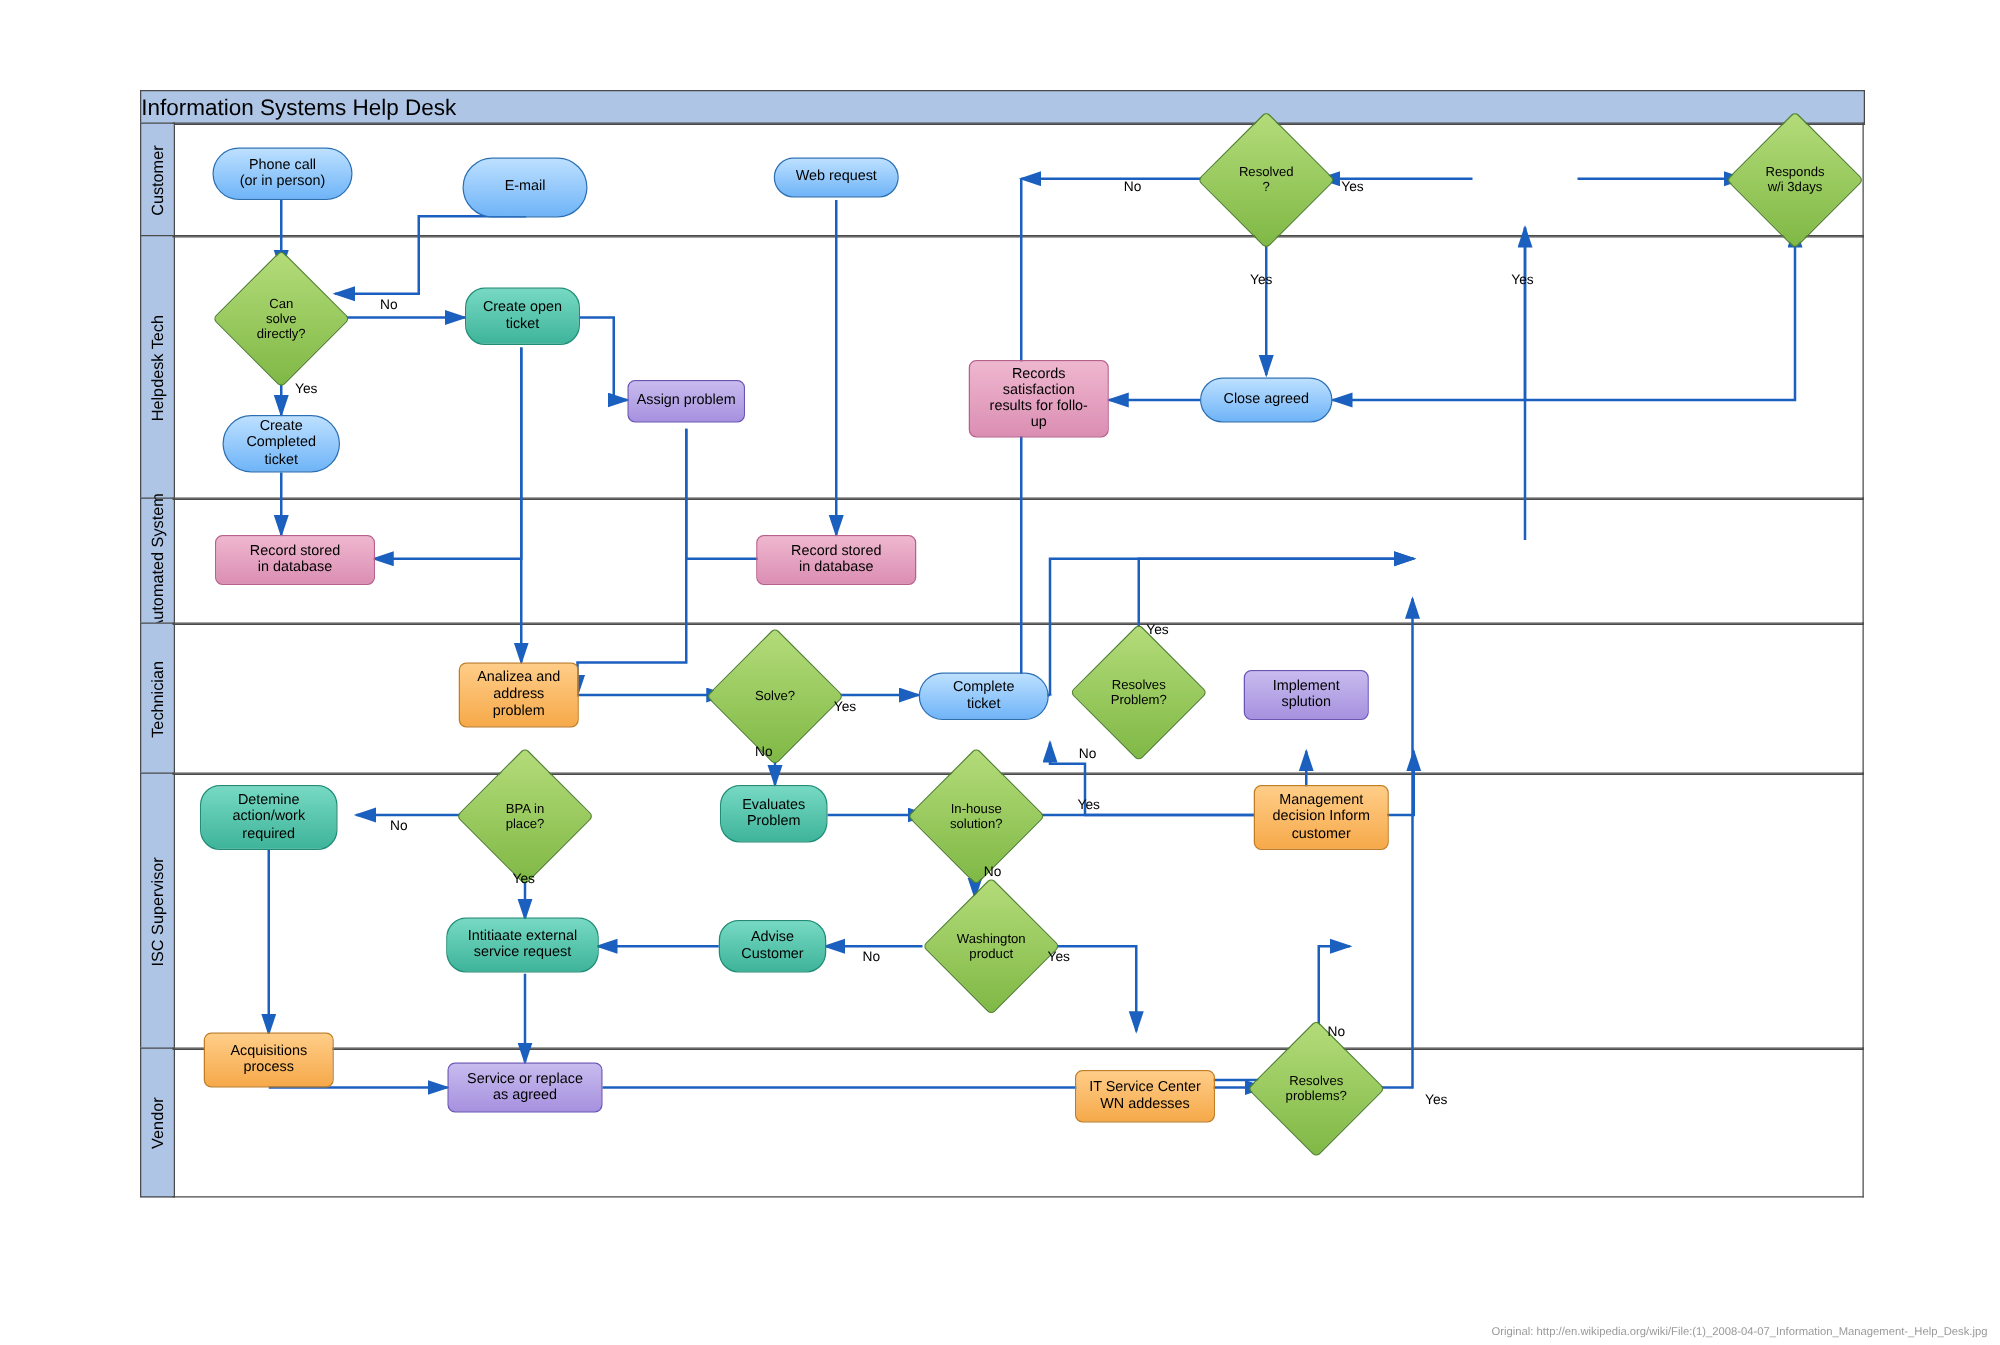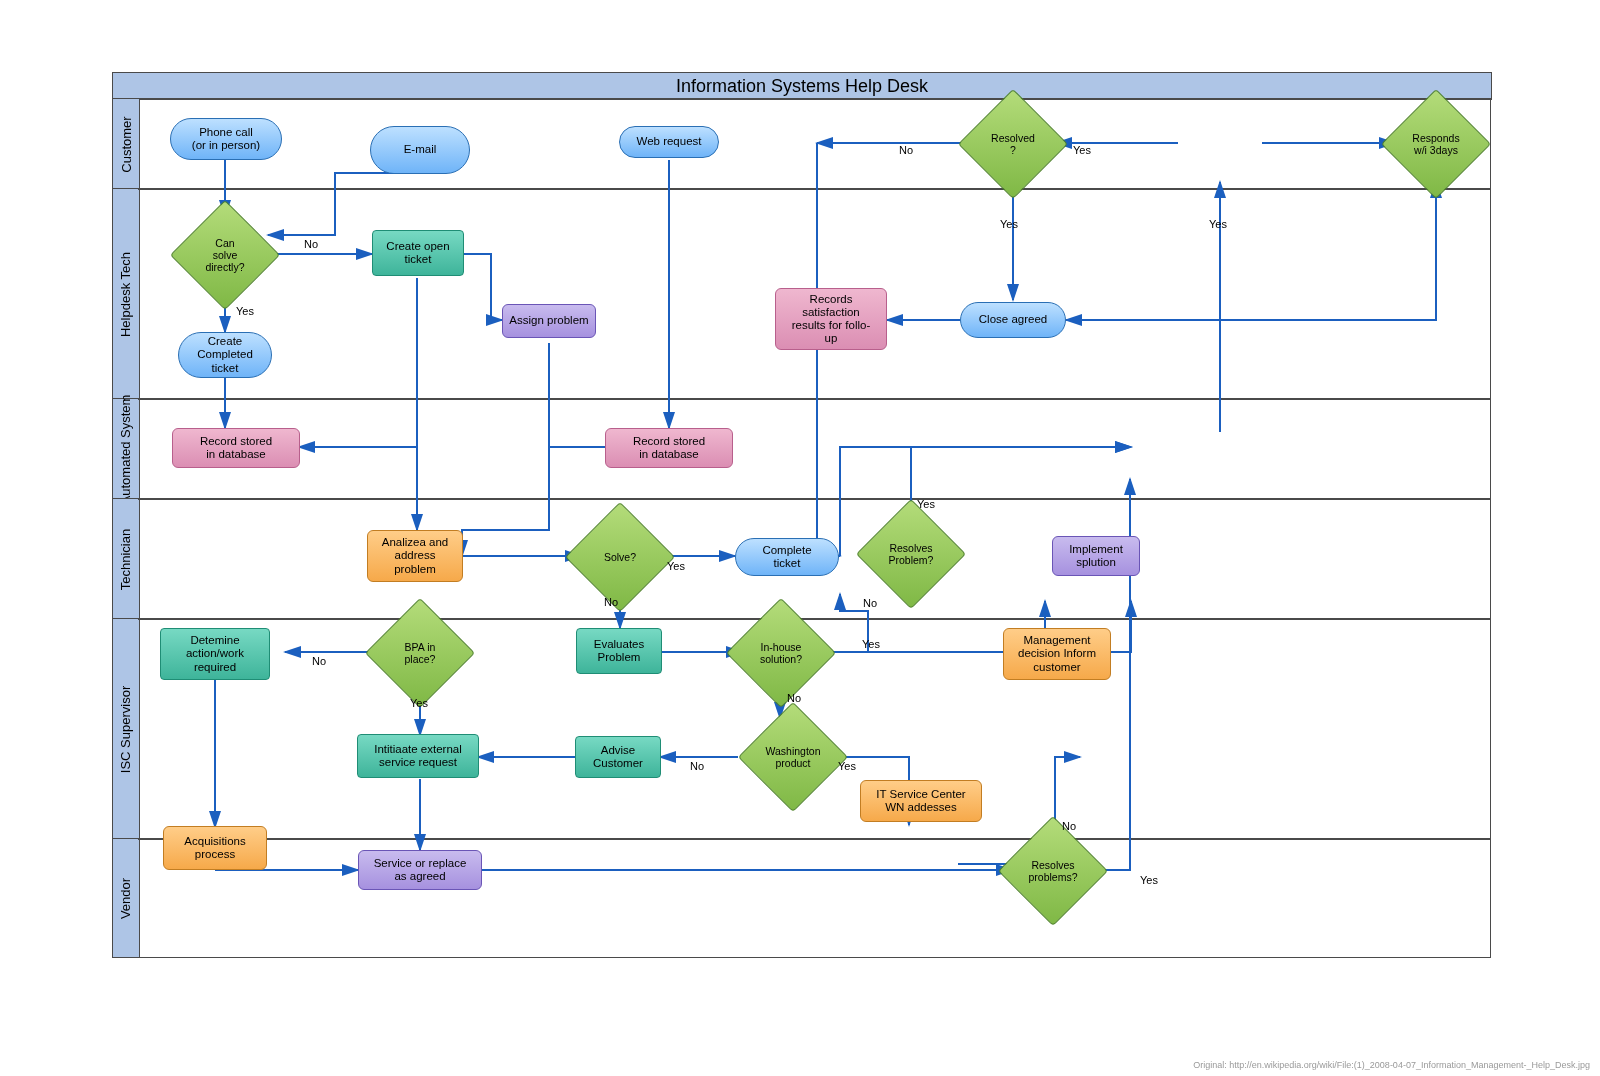--- a/index.html
+++ b/index.html
@@ -1,24 +1,24 @@
 <!DOCTYPE html>
 <html><head>
 <meta charset="utf-8">
 <style>
   html,body{margin:0;padding:0;background:#fff;font-family:"Helvetica Neue",Arial,sans-serif;font-size:12px;color:#000}
   .page{position:relative;width:1600px;height:1076px}
   .title{position:absolute;left:0;right:0;top:24px;text-align:center;font-size:28px}
-  .pool-header{position:absolute;left:112px;top:72px;width:1378px;height:26px;line-height:26px;text-align:center;font-size:18px;background:#aec5e6;border:1px solid #4a4a4a}
+  .pool-header{position:absolute;left:112px;top:72px;width:1378px;height:26px;line-height:26px;font-size:18px;background:#aec5e6;border:1px solid #4a4a4a}
   .lane-label{position:absolute;left:112px;width:26px;background:#aec5e6;border:1px solid #4a4a4a;display:flex;align-items:center;justify-content:center}
   .lane-label span{transform:rotate(-90deg);white-space:nowrap;font-size:13px}
   .lane-body{position:absolute;left:138px;width:1352px;border:1px solid #4a4a4a;border-left:none}
   .node{position:absolute;display:flex;align-items:center;justify-content:center;text-align:center;font-size:11.5px;line-height:1.15;padding:4px;box-sizing:border-box}
   .oval{border-radius:999px;background:linear-gradient(180deg,#bde0ff 0%,#6fb4f8 100%);border:1px solid #2a6fb4}
-  .teal{background:linear-gradient(180deg,#77d9c3 0%,#3eb49a 100%);border:1px solid #1f8d75;border-radius:4px}
+  .teal{background:linear-gradient(180deg,#77d9c3 0%,#3eb49a 100%);border:1px solid #1f8d75;border-radius:16px}
   .purple{background:linear-gradient(180deg,#c8bbee 0%,#a691df 100%);border:1px solid #6a55b6;border-radius:6px}
   .orange{background:linear-gradient(180deg,#ffcd88 0%,#f6a94a 100%);border:1px solid #c27d22;border-radius:6px}
   .pink{background:linear-gradient(180deg,#efb7cf 0%,#db8eb3 100%);border:1px solid #b85f8c;border-radius:6px}
   .diamond{width:78px;height:78px}
   .diamond .dshape{position:absolute;inset:0;transform:rotate(45deg);background:linear-gradient(135deg,#b4dc7a 0%,#7fb845 100%);border:1px solid #4f832a;border-radius:4px}
   .diamond .dtext{position:relative;z-index:1;font-size:10.5px}
   .lbl{position:absolute;font-size:11px;color:#000}
   svg.wires{position:absolute;left:0;top:0;width:1600px;height:1076px;pointer-events:none}
   .credit{position:absolute;right:10px;bottom:6px;font-size:9px;color:#9a9a9a}
 </style>
@@ -134,21 +134,21 @@
   <div class="node orange" style="left:367px;top:530px;width:96px;height:52px">Analizea and<br>address<br>problem</div>
   <div class="node diamond" style="left:581px;top:518px">
       <div class="dshape"></div>
       <div class="dtext">Solve?</div>
     </div>
   <div class="node oval" style="left:735px;top:538px;width:104px;height:38px">Complete<br>ticket</div>
   <div class="node diamond" style="left:872px;top:515px">
       <div class="dshape"></div>
       <div class="dtext">Resolves<br>Problem?</div>
     </div>
-  <div class="node purple" style="left:1052px;top:536px;width:88px;height:40px">Implement<br>splution</div>
+  <div class="node purple" style="left:995px;top:536px;width:100px;height:40px">Implement<br>splution</div>
 
   <div class="node teal" style="left:160px;top:628px;width:110px;height:52px">Detemine<br>action/work<br>required</div>
   <div class="node diamond" style="left:381px;top:614px">
       <div class="dshape"></div>
       <div class="dtext">BPA in<br>place?</div>
     </div>
   <div class="node teal" style="left:576px;top:628px;width:86px;height:46px">Evaluates<br>Problem</div>
   <div class="node diamond" style="left:742px;top:614px">
       <div class="dshape"></div>
       <div class="dtext">In-house<br>solution?</div>
@@ -156,21 +156,21 @@
   <div class="node teal" style="left:357px;top:734px;width:122px;height:44px">Intitiaate external<br>service request</div>
   <div class="node teal" style="left:575px;top:736px;width:86px;height:42px">Advise<br>Customer</div>
   <div class="node diamond" style="left:754px;top:718px">
       <div class="dshape"></div>
       <div class="dtext">Washington<br>product</div>
     </div>
   <div class="node orange" style="left:1003px;top:628px;width:108px;height:52px">Management<br>decision Inform<br>customer</div>
 
   <div class="node orange" style="left:163px;top:826px;width:104px;height:44px">Acquisitions<br>process</div>
   <div class="node purple" style="left:358px;top:850px;width:124px;height:40px">Service or replace<br>as agreed</div>
-  <div class="node orange" style="left:860px;top:780px;width:122px;height:42px">IT Service Center<br>WN addesses</div>
+  <div class="node orange" style="left:860px;top:856px;width:112px;height:42px">IT Service Center<br>WN addesses</div>
   <div class="node diamond" style="left:1014px;top:832px">
       <div class="dshape"></div>
       <div class="dtext">Resolves<br>problems?</div>
     </div>
 
   <div class="lbl" style="left:304px;top:238px">No</div>
   <div class="lbl" style="left:236px;top:305px">Yes</div>
   <div class="lbl" style="left:667px;top:560px">Yes</div>
   <div class="lbl" style="left:604px;top:596px">No</div>
   <div class="lbl" style="left:863px;top:597px">No</div>

